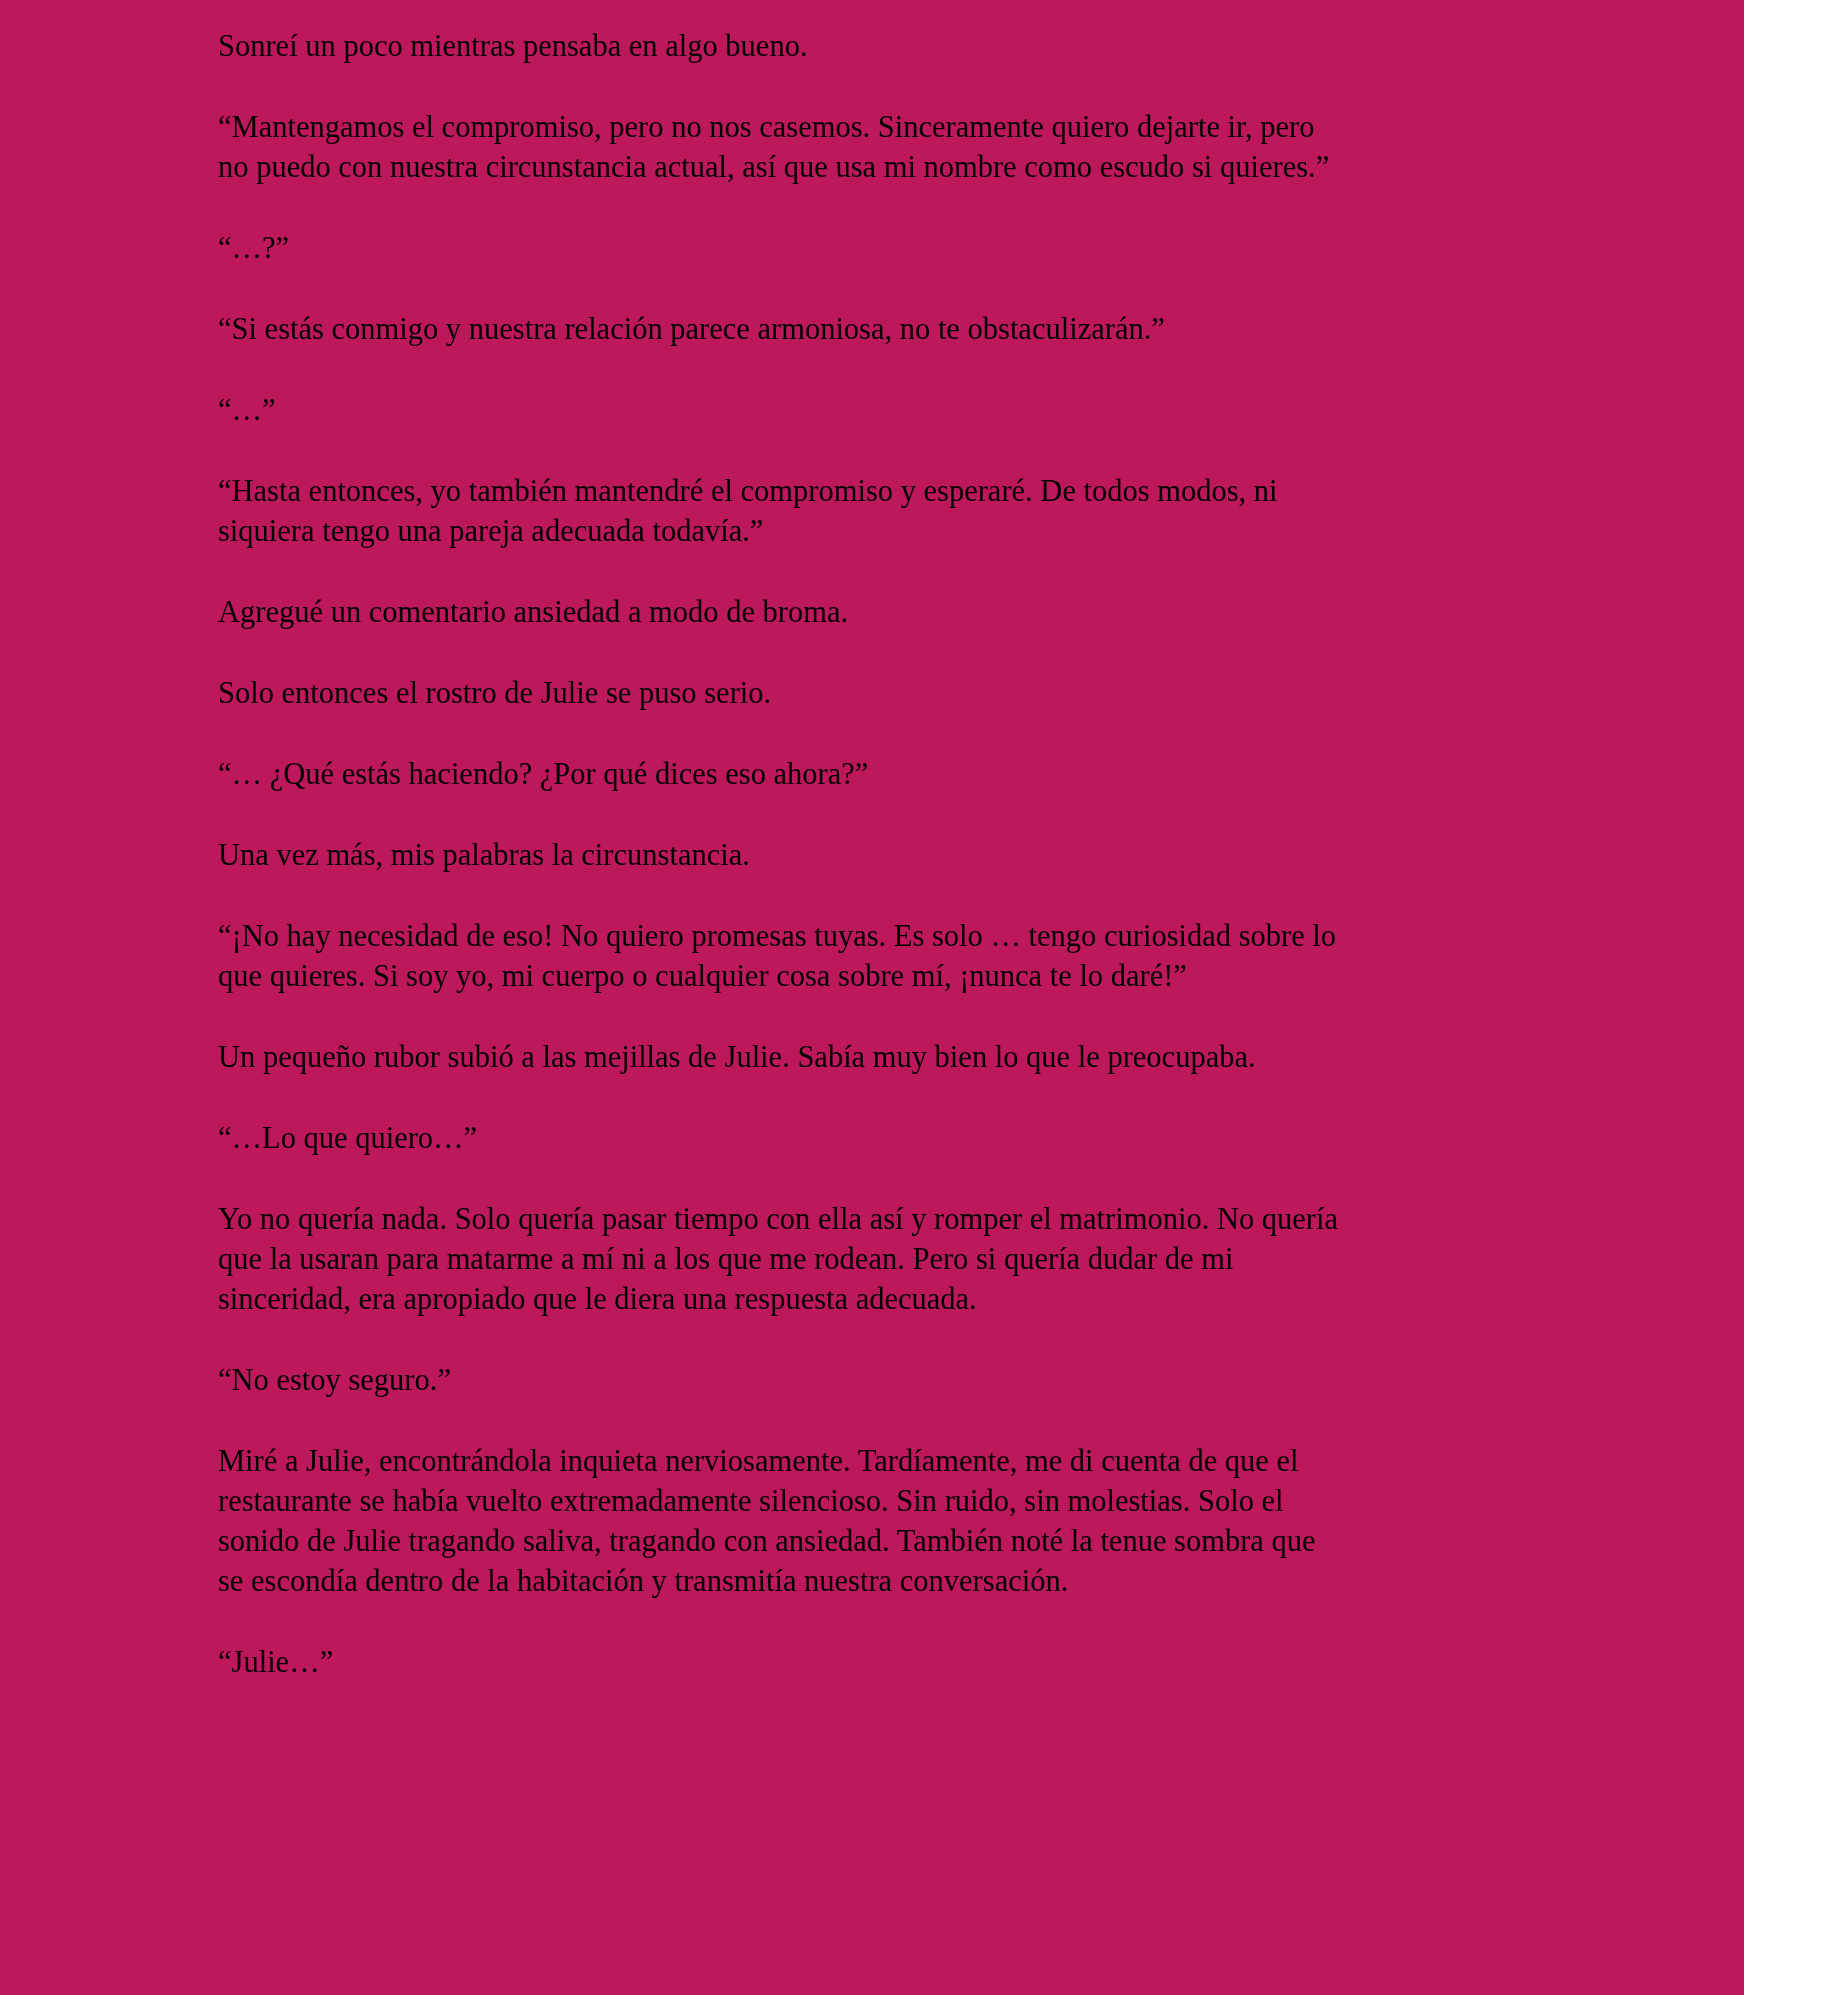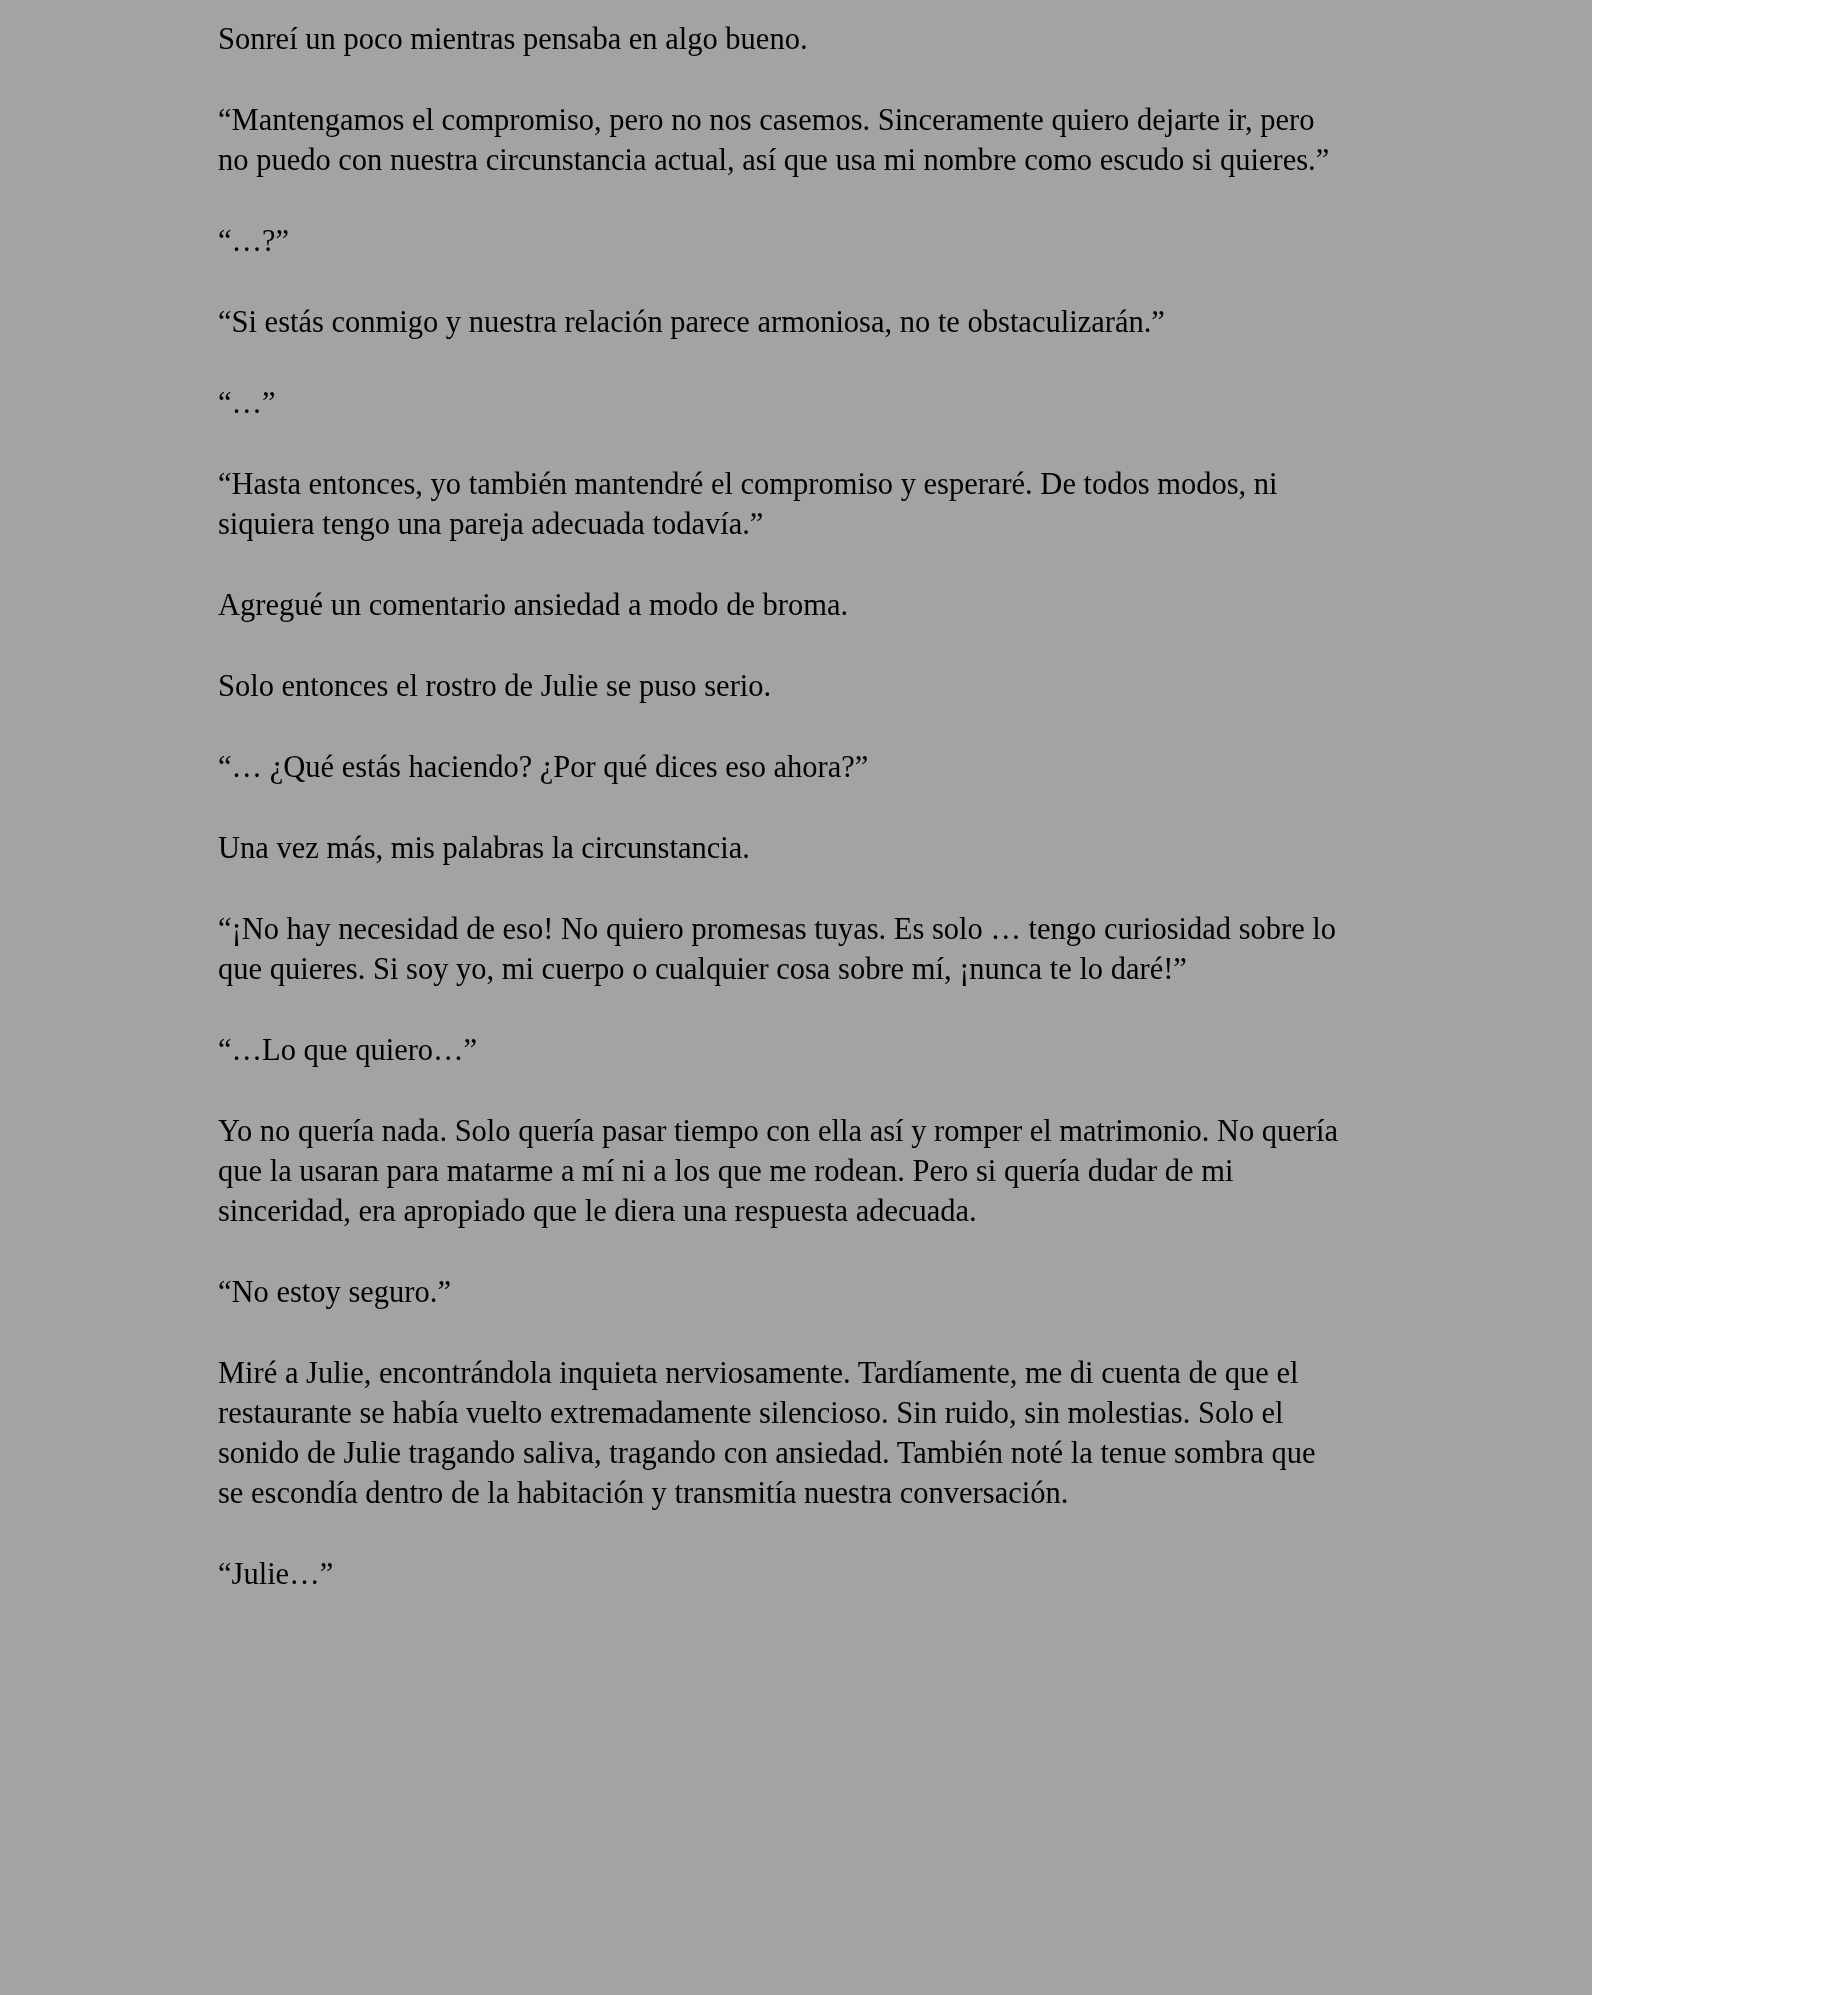--- a/index.html
+++ b/index.html
@@ -2,25 +2,25 @@
 <html style="font-size:13.6px"><head>
 <meta charset="utf-8">
 <style>
   html, body {
     margin: 0;
     padding: 0;
     background: #ffffff;
   }
   .page {
     position: relative;
-    width: 1592px;
+    width: 1744px;
     height: 1995px;
     box-sizing: border-box;
-    padding: 19px 214px 0 218px;
-    background: #a3a3a3;
+    padding: 26px 214px 0 218px;
+    background: #be185d;
     overflow: hidden;
   }
   .page p {
     margin: 0 0 41px 0;
     font-family: "Liberation Serif", "DejaVu Serif", serif;
     font-size: 30.5px;
     line-height: 40px;
     color: #000000;
     white-space: pre-line; 
     text-align: left;
@@ -37,20 +37,21 @@
   <p>“Si estás conmigo y nuestra relación parece armoniosa, no te obstaculizarán.”</p>
   <p>“…”</p>
   <p>“Hasta entonces, yo también mantendré el compromiso y esperaré. De todos modos, ni
 siquiera tengo una pareja adecuada todavía.”</p>
   <p>Agregué un comentario ansiedad a modo de broma.</p>
   <p>Solo entonces el rostro de Julie se puso serio.</p>
   <p>“… ¿Qué estás haciendo? ¿Por qué dices eso ahora?”</p>
   <p>Una vez más, mis palabras la circunstancia.</p>
   <p>“¡No hay necesidad de eso! No quiero promesas tuyas. Es solo … tengo curiosidad sobre lo
 que quieres. Si soy yo, mi cuerpo o cualquier cosa sobre mí, ¡nunca te lo daré!”</p>
+  <p>Un pequeño rubor subió a las mejillas de Julie. Sabía muy bien lo que le preocupaba.</p>
   <p>“…Lo que quiero…”</p>
   <p>Yo no quería nada. Solo quería pasar tiempo con ella así y romper el matrimonio. No quería
 que la usaran para matarme a mí ni a los que me rodean. Pero si quería dudar de mi
 sinceridad, era apropiado que le diera una respuesta adecuada.</p>
   <p>“No estoy seguro.”</p>
   <p>Miré a Julie, encontrándola inquieta nerviosamente. Tardíamente, me di cuenta de que el
 restaurante se había vuelto extremadamente silencioso. Sin ruido, sin molestias. Solo el
 sonido de Julie tragando saliva, tragando con ansiedad. También noté la tenue sombra que
 se escondía dentro de la habitación y transmitía nuestra conversación.</p>
   <p>“Julie…”</p>

